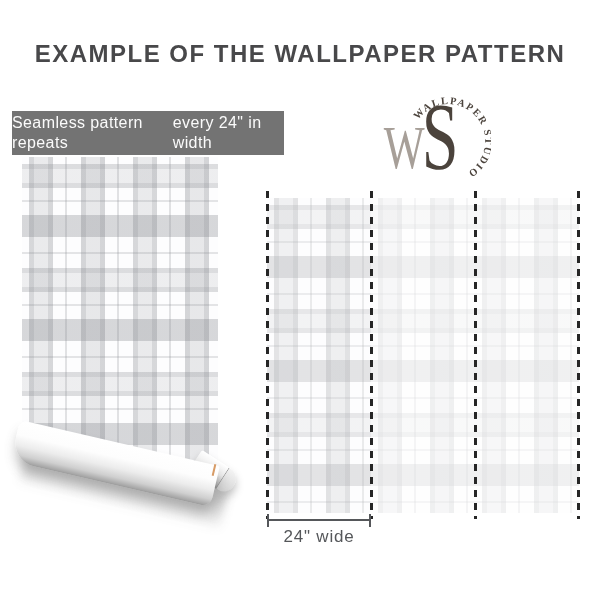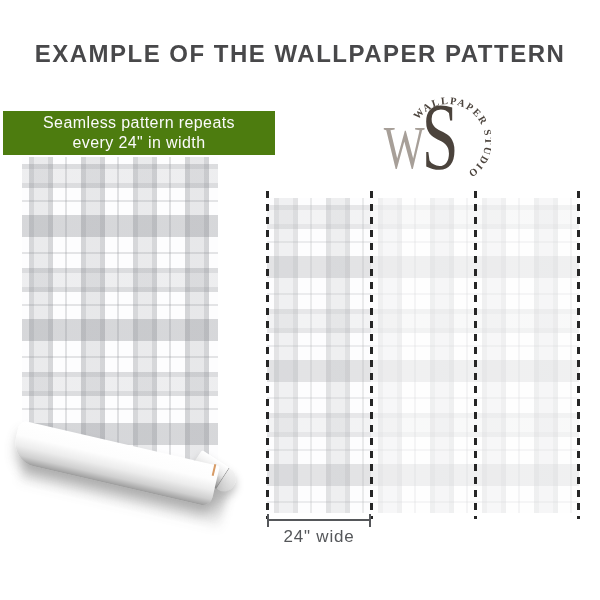--- a/index.html
+++ b/index.html
@@ -8,22 +8,22 @@
     font-family:"Liberation Sans",sans-serif;
     padding-left:36px;
   }
   
   .title{
     position:absolute;left:0;top:40px;width:600px;text-align:center;
     font-size:24px;font-weight:bold;letter-spacing:1.5px;color:#48484a;margin:0;
   }
   
   .badge{
-    position:absolute;left:3px;top:111px;width:272px;height:44px;background:#4d7c0f;
-    color:#fbfbfb;display:flex;flex-direction:column;justify-content:center;align-items:center;
+    position:absolute;left:12px;top:111px;width:272px;height:44px;background:#737373;
+    color:#fbfbfb;display:flex;flex-direction:row;justify-content:center;align-items:center;
     font-size:16px;line-height:20px;letter-spacing:.4px;
   }
   
   .logo{position:absolute;left:381px;top:94px;width:110px;height:90px;}
   
   .plaid{
     background-color:#fdfdfe;
     background-image:
       repeating-linear-gradient(to bottom,
         rgba(125,128,134,0) 0 7px,

